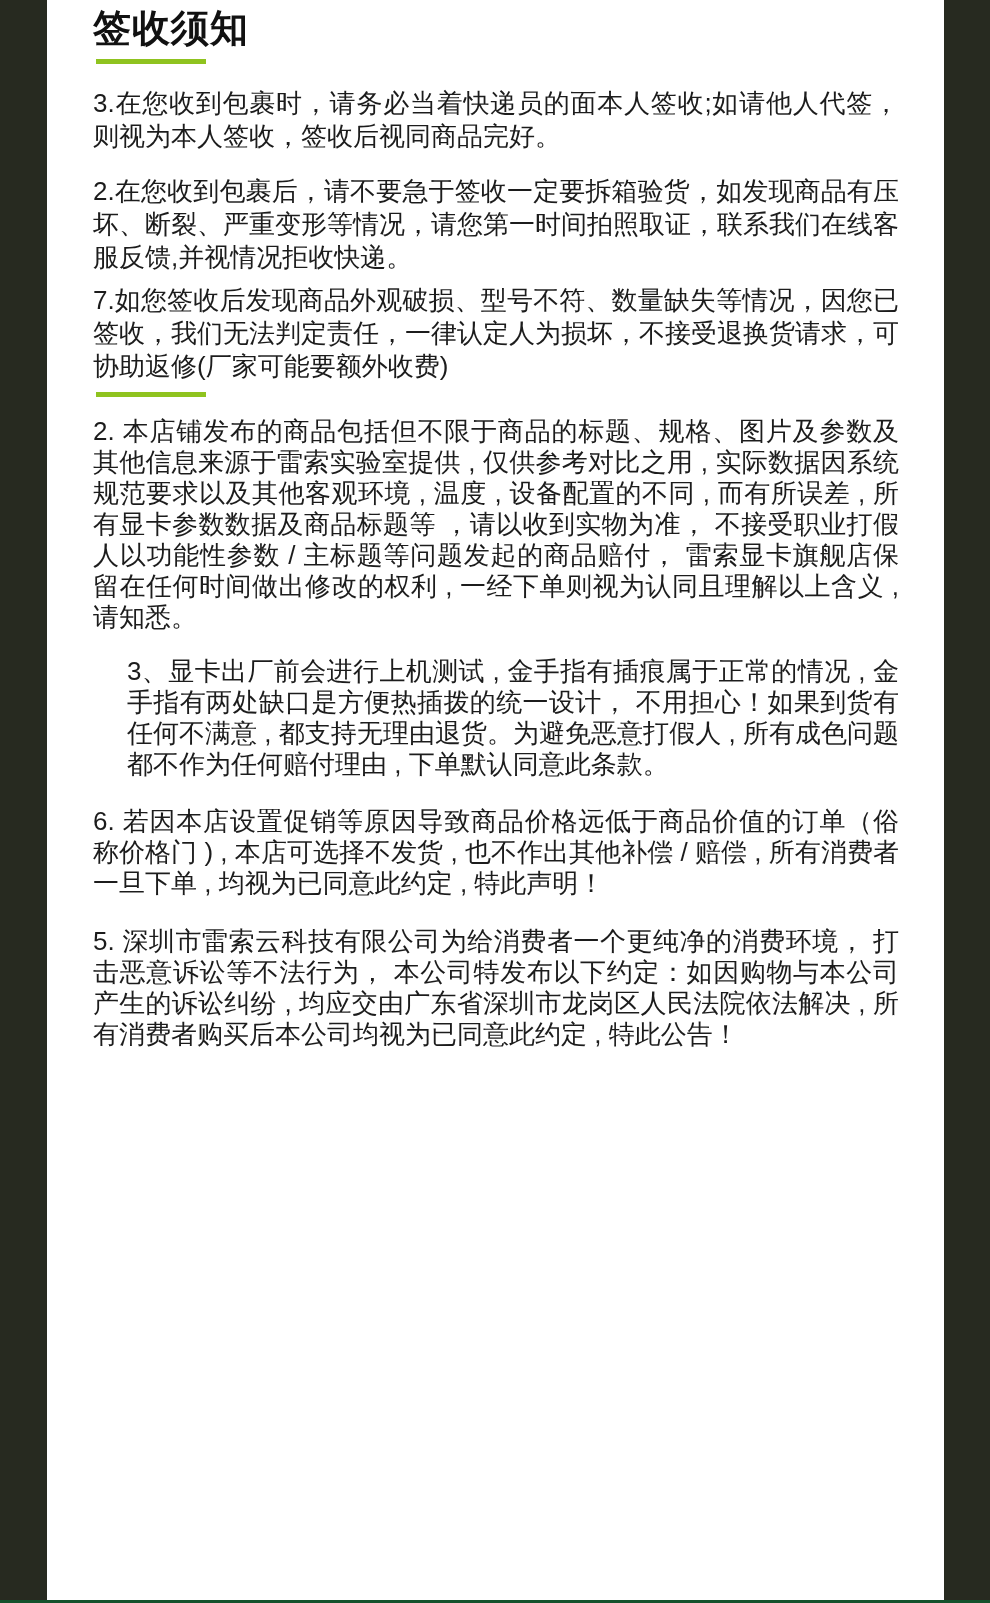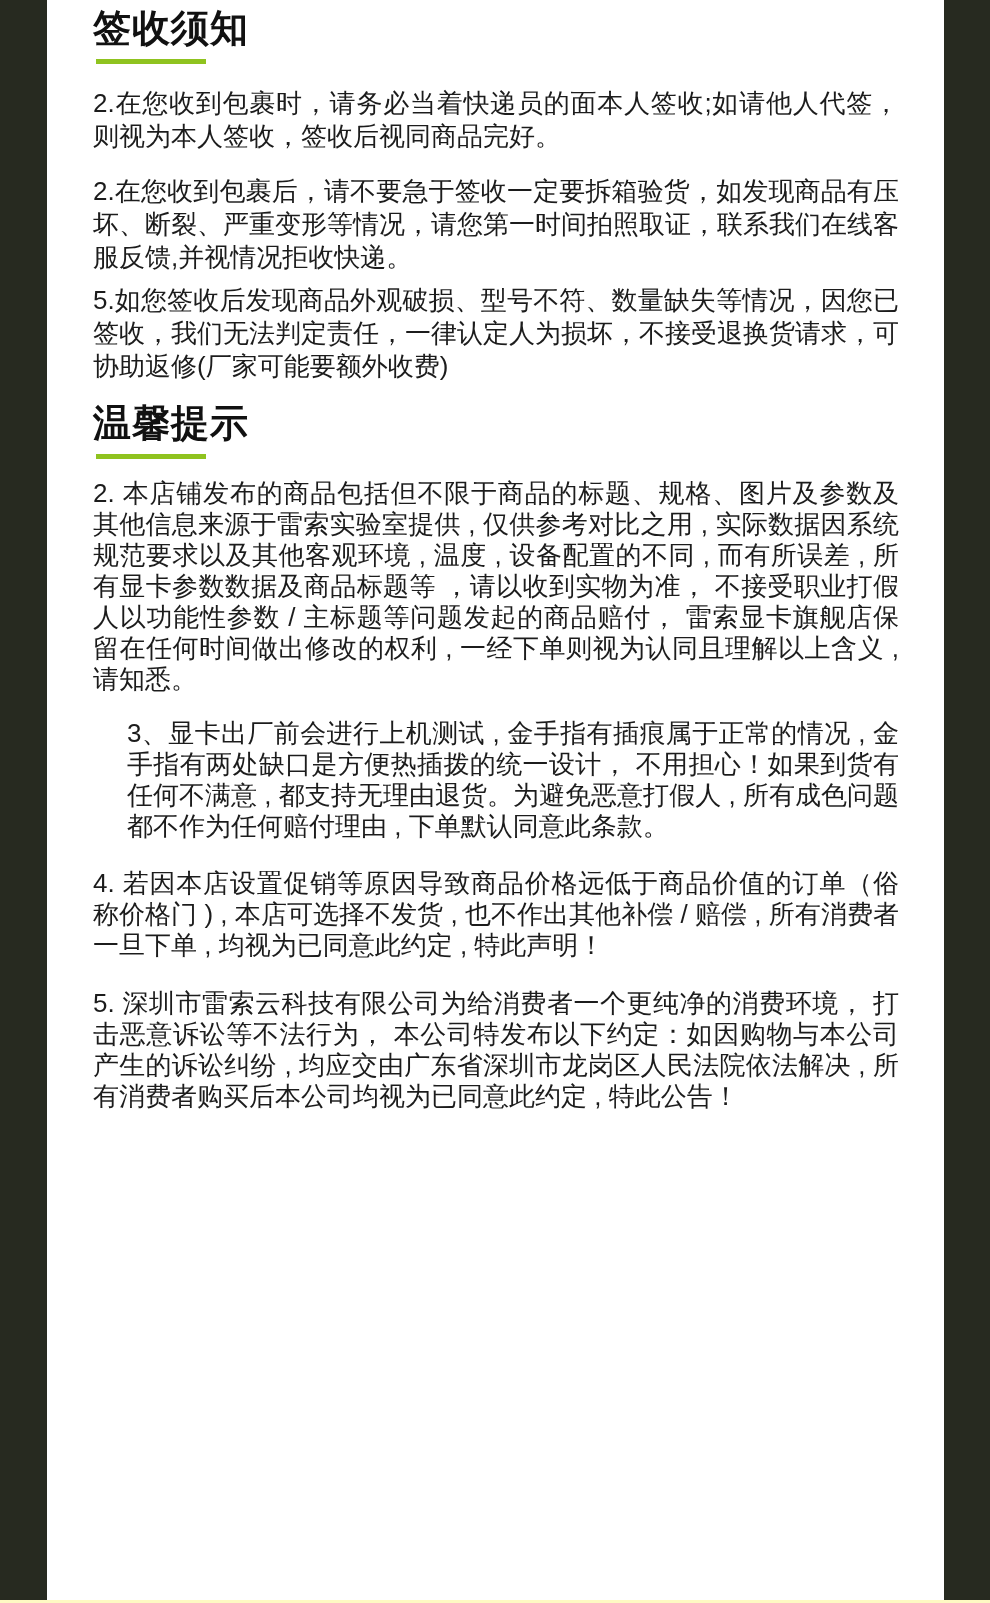--- a/index.html
+++ b/index.html
@@ -4,21 +4,21 @@
 <style>
   html, body { margin: 0; padding: 0; }
   body {
     font-family: "Liberation Sans", "DejaVu Sans", sans-serif;
     background: #ffffff;
   }
   .page {
     position: relative;
     width: 990px;
     height: 1603px;
-    background: #fef9c3;
+    background: #14532d;
     overflow: hidden;
   }
   .side-strip {
     position: absolute;
     top: 0;
     height: 1600px;
     background: #272a20;
   }
   .side-strip.left  { left: 0;  width: 47px; }
   .side-strip.right { right: 0; width: 46px; }
@@ -73,29 +73,28 @@
 
 <div class="page">
   <div class="side-strip left"></div>
   <div class="side-strip right"></div>
 
   <div class="card">
 
     <section class="sec-sign">
       <h2 class="sec-title">签收须知</h2>
       <div class="title-underline"></div>
-      <p class="body-text p0">2.在您收到包裹时，请务必当着快递员的面本人签收;如请他人代签，则视为本人签收，签收后视同商品完好。</p>
+      <p class="body-text p0">3.在您收到包裹时，请务必当着快递员的面本人签收;如请他人代签，则视为本人签收，签收后视同商品完好。</p>
       <p class="body-text p1">2.在您收到包裹后，请不要急于签收一定要拆箱验货，如发现商品有压坏、断裂、严重变形等情况，请您第一时间拍照取证，联系我们在线客服反馈,并视情况拒收快递。</p>
-      <p class="body-text p2">5.如您签收后发现商品外观破损、型号不符、数量缺失等情况，因您已签收，我们无法判定责任，一律认定人为损坏，不接受退换货请求，可协助返修(厂家可能要额外收费)</p>
+      <p class="body-text p2">7.如您签收后发现商品外观破损、型号不符、数量缺失等情况，因您已签收，我们无法判定责任，一律认定人为损坏，不接受退换货请求，可协助返修(厂家可能要额外收费)</p>
     </section>
 
 
     <section class="sec-tips">
-      <h2 class="sec-title">温馨提示</h2>
       <div class="title-underline"></div>
       <p class="body-text p1">2. 本店铺发布的商品包括但不限于商品的标题、规格、图片及参数及其他信息来源于雷索实验室提供 , 仅供参考对比之用 , 实际数据因系统规范要求以及其他客观环境 , 温度 , 设备配置的不同 , 而有所误差 , 所有显卡参数数据及商品标题等 ，请以收到实物为准， 不接受职业打假人以功能性参数 / 主标题等问题发起的商品赔付， 雷索显卡旗舰店保留在任何时间做出修改的权利 , 一经下单则视为认同且理解以上含义 , 请知悉。</p>
       <p class="body-text p2">3、显卡出厂前会进行上机测试 , 金手指有插痕属于正常的情况 , 金手指有两处缺口是方便热插拨的统一设计， 不用担心！如果到货有任何不满意 , 都支持无理由退货。为避免恶意打假人 , 所有成色问题都不作为任何赔付理由 , 下单默认同意此条款。</p>
-      <p class="body-text p3">4. 若因本店设置促销等原因导致商品价格远低于商品价值的订单（俗称价格门 ) , 本店可选择不发货 , 也不作出其他补偿 / 赔偿 , 所有消费者一旦下单 , 均视为已同意此约定 , 特此声明！</p>
+      <p class="body-text p3">6. 若因本店设置促销等原因导致商品价格远低于商品价值的订单（俗称价格门 ) , 本店可选择不发货 , 也不作出其他补偿 / 赔偿 , 所有消费者一旦下单 , 均视为已同意此约定 , 特此声明！</p>
       <p class="body-text p4">5. 深圳市雷索云科技有限公司为给消费者一个更纯净的消费环境， 打击恶意诉讼等不法行为， 本公司特发布以下约定：如因购物与本公司产生的诉讼纠纷 , 均应交由广东省深圳市龙岗区人民法院依法解决 , 所有消费者购买后本公司均视为已同意此约定 , 特此公告！</p>
     </section>
 
   </div>
 </div>
 
 </body></html>

